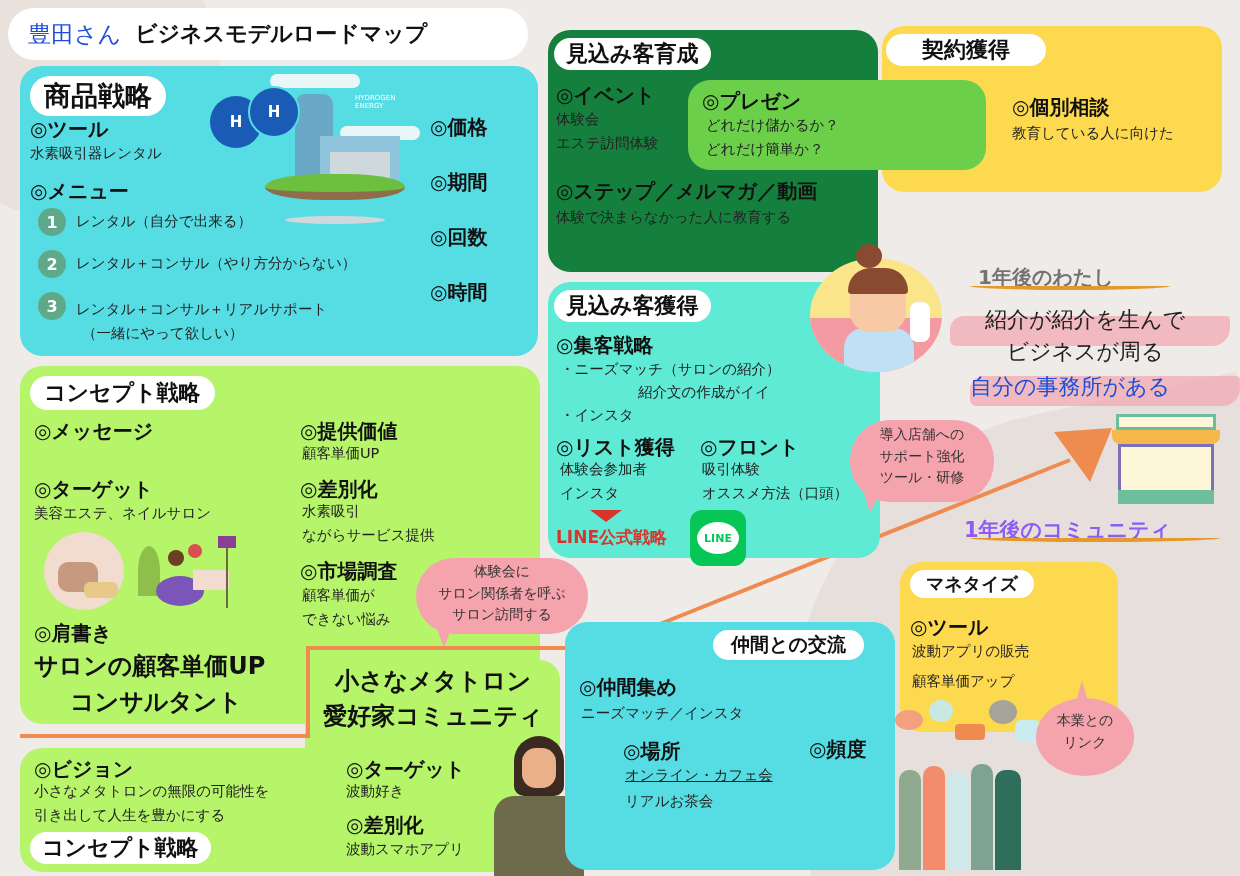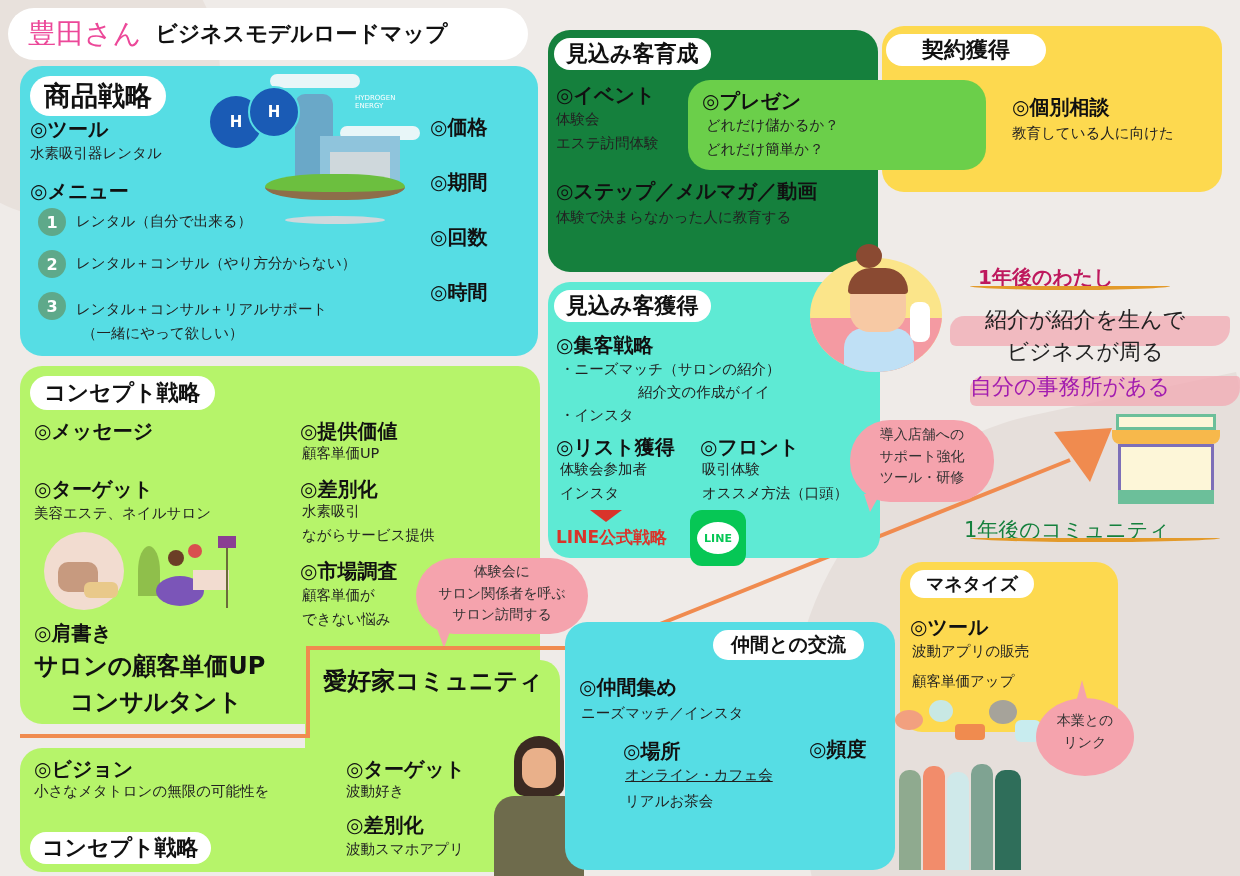--- a/index.html
+++ b/index.html
@@ -26,21 +26,21 @@
   }
   .h { font-weight: bold; font-size: 20px; color: #111; white-space: nowrap; }
   .t { font-size: 14.5px; color: #222; white-space: nowrap; line-height: 1.6; }
   .big { font-weight: bold; font-size: 24px; color: #111; white-space: nowrap; }
 
   
   .title-pill {
     left: 8px; top: 8px; width: 520px; height: 52px; padding: 0 20px;
     display: flex; align-items: center; gap: 14px; border-radius: 26px;
   }
-  .title-pill .name { font-weight: normal; font-size: 28px; color: #ec4899; }
+  .title-pill .name { font-weight: normal; font-size: 23px; color: #1d4ed8; }
   .title-pill .main { font-weight: bold; font-size: 22px; color: #111; }
 
   
   .p-product { left: 20px; top: 66px; width: 518px; height: 290px; background: #56dde4; }
   .p-concept { left: 20px; top: 366px; width: 520px; height: 358px; background: #b6f46a; }
   .p-community { left: 20px; top: 748px; width: 540px; height: 124px; background: #b6f46a; padding-left: 8px; }
   .p-community-title { left: 305px; top: 660px; width: 255px; height: 100px; background: #b6f46a; border-radius: 20px 20px 0 0; }
   .p-nurture { left: 548px; top: 30px; width: 330px; height: 242px; background: #15803d; }
   .p-contract { left: 882px; top: 26px; width: 340px; height: 166px; background: #fdd94f; }
   .p-present { left: 688px; top: 80px; width: 298px; height: 90px; background: #6bcf4a; border-radius: 22px; }
@@ -152,27 +152,29 @@
   <div>体験会に</div>
   <div>サロン関係者を呼ぶ</div>
   <div>サロン訪問する</div>
 </div>
 <div class="abs" style="left:436px;top:626px;width:0;height:0;border-left:8px solid transparent;border-right:8px solid transparent;border-top:22px solid #f5a3ad;"></div>
 
 <div class="panel p-community-title"></div>
 <div class="panel p-community">
   <div class="abs h" style="left:14px;top:8px;">◎ビジョン</div>
   <div class="abs t" style="left:14px;top:32px;">小さなメタトロンの無限の可能性を</div>
+  <div class="abs t" style="left:14px;top:56px;">引き出して人生を豊かにする</div>
   <div class="pill" style="left:10px;top:84px;padding:1px 12px;font-size:22px;">コンセプト戦略</div>
   <div class="abs h" style="left:326px;top:8px;">◎ターゲット</div>
   <div class="abs t" style="left:326px;top:32px;">波動好き</div>
   <div class="abs h" style="left:326px;top:64px;">◎差別化</div>
   <div class="abs t" style="left:326px;top:90px;">波動スマホアプリ</div>
 </div>
 <div class="abs big" style="left:322px;top:664px;text-align:center;width:222px;line-height:1.45;">
+  <div>小さなメタトロン</div>
   <div>愛好家コミュニティ</div>
 </div>
 
 <div class="abs" style="left:484px;top:736px;width:130px;height:140px;">
   <div class="abs" style="left:30px;top:0;width:50px;height:60px;background:#3b2a22;border-radius:25px 25px 10px 10px;"></div>
   <div class="abs" style="left:38px;top:12px;width:34px;height:40px;background:#e9b08a;border-radius:14px;"></div>
   <div class="abs" style="left:10px;top:60px;width:90px;height:80px;background:#6e6b4c;border-radius:20px 20px 0 0;"></div>
   <div class="abs" style="left:82px;top:20px;width:32px;height:60px;background:#fff;border:4px solid #222;border-radius:6px;"></div>
 </div>
 
@@ -236,38 +238,38 @@
 
 <div class="illus" style="left:810px;top:258px;width:132px;height:114px;background:#fbe58a;overflow:hidden;">
   <div class="abs" style="left:0;top:60px;width:132px;height:60px;background:#f49aa2;"></div>
   <div class="abs" style="left:34px;top:70px;width:70px;height:50px;background:#bfe0f5;border-radius:20px 20px 0 0;"></div>
   <div class="abs" style="left:40px;top:20px;width:56px;height:54px;background:#f7c9a4;border-radius:20px;"></div>
   <div class="abs" style="left:38px;top:10px;width:60px;height:26px;background:#8a4a32;border-radius:26px 26px 4px 4px;"></div>
   <div class="abs" style="left:100px;top:44px;width:20px;height:40px;background:#fff;border-radius:8px;"></div>
 </div>
 <div class="abs" style="left:856px;top:244px;width:26px;height:24px;background:#8a4a32;border-radius:50%;"></div>
 
-<div class="abs" style="left:978px;top:264px;font-weight:bold;font-size:20px;color:#be185d;white-space:nowrap;">1年後のわたし</div>
+<div class="abs" style="left:978px;top:264px;font-weight:bold;font-size:20px;color:#737373;white-space:nowrap;">1年後のわたし</div>
 <div class="underline" style="left:970px;top:282px;width:200px;"></div>
 <div class="brush" style="left:950px;top:316px;width:280px;"></div>
 <div class="brush" style="left:970px;top:376px;width:270px;"></div>
 <div class="abs" style="left:950px;top:304px;width:270px;text-align:center;font-size:22px;color:#222;line-height:1.45;">
   <div>紹介が紹介を生んで</div>
   <div>ビジネスが周る</div>
 </div>
-<div class="abs" style="left:970px;top:372px;font-size:22px;color:#a21caf;white-space:nowrap;">自分の事務所がある</div>
+<div class="abs" style="left:970px;top:372px;font-size:22px;color:#1d4ed8;white-space:nowrap;">自分の事務所がある</div>
 
 <div class="abs" style="left:1112px;top:414px;width:108px;height:92px;">
   <div class="abs" style="left:4px;top:0;width:100px;height:16px;background:#fdf6d8;border:3px solid #6cbf9a;"></div>
   <div class="abs" style="left:0;top:16px;width:108px;height:14px;background:#f7b84b;border-radius:0 0 8px 8px;"></div>
   <div class="abs" style="left:6px;top:30px;width:96px;height:60px;background:#fdf6d8;border:3px solid #7d6fb8;"></div>
   <div class="abs" style="left:6px;top:76px;width:96px;height:14px;background:#6cbf9a;"></div>
 </div>
 
-<div class="abs" style="left:964px;top:516px;font-weight:normal;font-size:21px;color:#15803d;white-space:nowrap;">1年後のコミュニティ</div>
+<div class="abs" style="left:964px;top:516px;font-weight:bold;font-size:21px;color:#8b5cf6;white-space:nowrap;">1年後のコミュニティ</div>
 <div class="underline" style="left:970px;top:534px;width:250px;"></div>
 
 <div class="panel p-peers">
   <div class="pill" style="left:148px;top:8px;padding:2px 18px;font-size:19px;">仲間との交流</div>
   <div class="abs h" style="left:14px;top:52px;">◎仲間集め</div>
   <div class="abs t" style="left:16px;top:80px;">ニーズマッチ／インスタ</div>
   <div class="abs h" style="left:58px;top:116px;">◎場所</div>
   <div class="abs t" style="left:60px;top:142px;text-decoration:underline;">オンライン・カフェ会</div>
   <div class="abs t" style="left:60px;top:168px;">リアルお茶会</div>
   <div class="abs h" style="left:244px;top:114px;">◎頻度</div>

